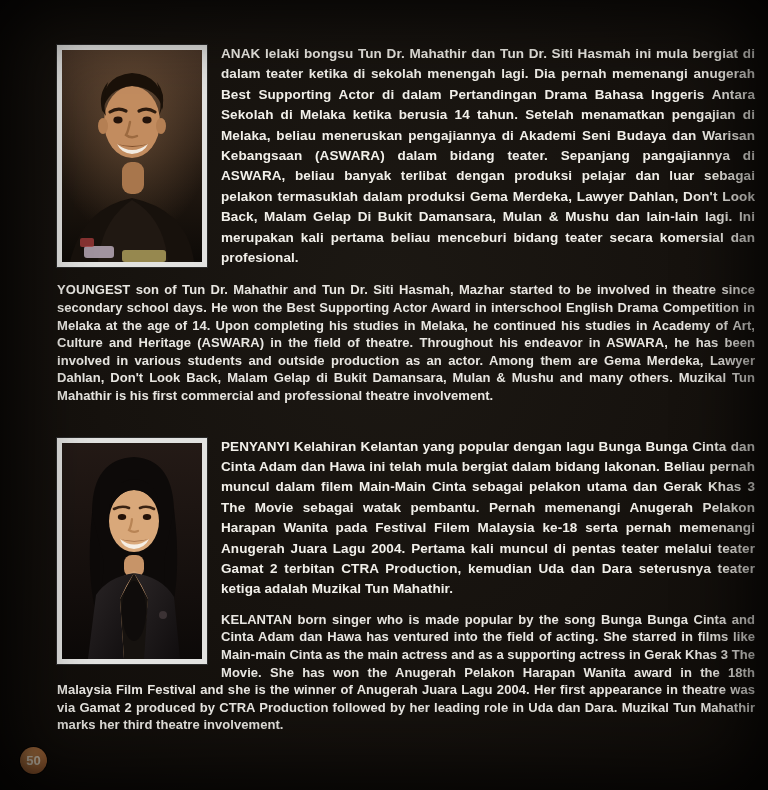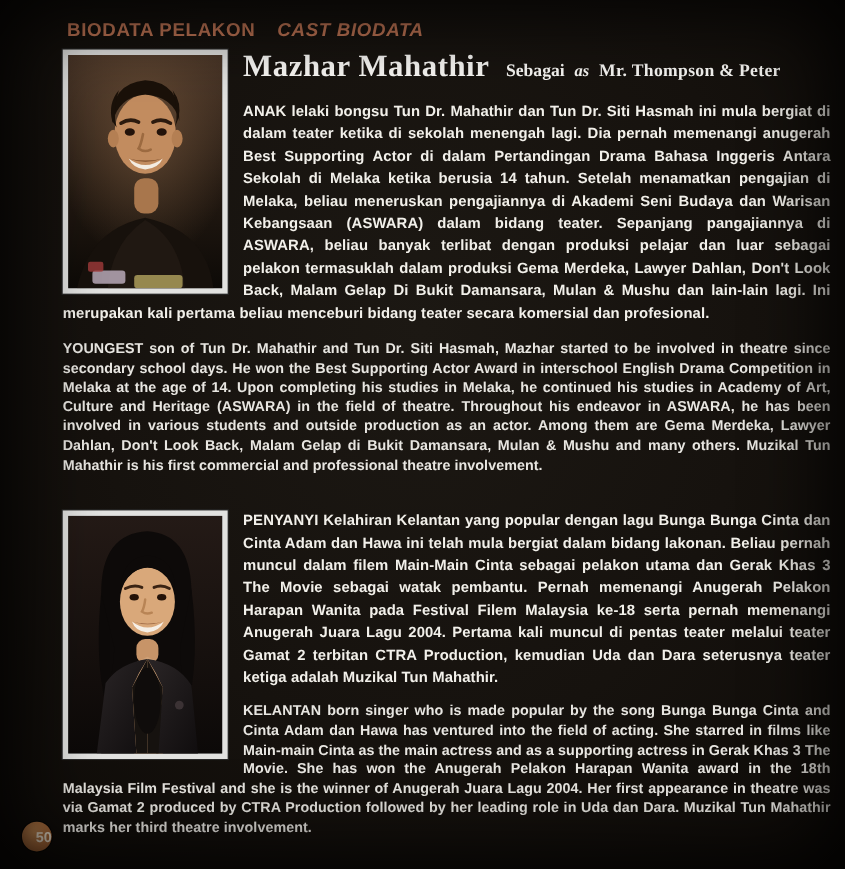--- a/index.html
+++ b/index.html
@@ -43,31 +43,28 @@
   .bio-english{
     margin:13px 0 0 0;color:#e8e6e1;font-size:13px;font-weight:bold;
     line-height:17.6px;text-align:justify;letter-spacing:.05px;
   }
   .bio2 .bio-english{margin-top:11px;}
   .page-num{
     position:absolute;left:20px;top:747px;width:27px;height:27px;border-radius:50%;
     background:radial-gradient(circle at 40% 35%, #c68a52 0%, #b06f3d 55%, #99582b 100%);
     box-shadow:0 0 0 1px rgba(0,0,0,.5);
     color:#f7ead6;font-size:13px;font-weight:bold;
-    display:flex;align-items:center;justify-content:flex-end;
+    display:flex;align-items:center;justify-content:center;
   }
 </style>
 </head>
 <body>
 
 <div class="page">
 
-  <div class="hdr">
-    <span class="my">BIODATA PELAKON</span><span class="en">CAST BIODATA</span>
-  </div>
 
   <div class="content">
 
     <section class="bio bio1">
       <div class="photo-frame ph1">
         <svg viewBox="0 0 140 212">
           <defs>
             <linearGradient id="bg1" x1="0" y1="0" x2="0" y2="1">
               <stop offset="0" stop-color="#4a362а"></stop>
               <stop offset="0" stop-color="#4a3628"></stop>
@@ -95,26 +92,20 @@
           <ellipse cx="56" cy="70" rx="4.6" ry="3.4" fill="#23130a"></ellipse>
           <ellipse cx="85" cy="70" rx="4.6" ry="3.4" fill="#23130a"></ellipse>
           <path d="M68 72 Q66 82 64 85 Q69 89 75 86" stroke="#9c6a40" stroke-width="2.4" fill="none" stroke-linecap="round"></path>
           <path d="M55 94 Q70 106 86 94 Q82 103 70 104 Q59 103 55 94 Z" fill="#f3ece2"></path>
           <path d="M55 94 Q70 100 86 94 Q70 98 55 94 Z" fill="#7e4f2c"></path>
           <rect x="22" y="196" width="30" height="12" rx="3" fill="#b8a9b8" opacity="0.85"></rect>
           <rect x="60" y="200" width="44" height="12" rx="3" fill="#c9b86a" opacity="0.7"></rect>
           <rect x="18" y="188" width="14" height="9" rx="2" fill="#a33b3b" opacity="0.8"></rect>
         </svg>
       </div>
-      <h2 class="name-line">
-        <span class="cast-name">Mazhar Mahathir</span>
-        <span class="sebagai">Sebagai</span>
-        <span class="as-word">as</span>
-        <span class="role">Mr. Thompson &amp; Peter</span>
-      </h2>
       <p class="bio-malay">ANAK lelaki bongsu Tun Dr. Mahathir dan Tun Dr. Siti Hasmah ini mula bergiat di dalam teater ketika di sekolah menengah lagi. Dia pernah memenangi anugerah Best Supporting Actor di dalam Pertandingan Drama Bahasa Inggeris Antara Sekolah di Melaka ketika berusia 14 tahun. Setelah menamatkan pengajian di Melaka, beliau meneruskan pengajiannya di Akademi Seni Budaya dan Warisan Kebangsaan (ASWARA) dalam bidang teater.  Sepanjang pangajiannya di ASWARA, beliau banyak terlibat dengan produksi pelajar dan luar sebagai pelakon termasuklah dalam produksi Gema Merdeka, Lawyer Dahlan, Don't Look Back, Malam Gelap Di Bukit Damansara, Mulan &amp; Mushu dan lain-lain lagi. Ini merupakan kali pertama beliau menceburi bidang teater secara komersial dan profesional.</p>
       <p class="bio-english">YOUNGEST son of Tun Dr. Mahathir and Tun Dr. Siti Hasmah, Mazhar started to be involved in theatre since secondary school days. He won the Best Supporting Actor Award in interschool English Drama Competition in Melaka at the age of 14. Upon completing his studies in Melaka, he continued his studies in Academy of Art, Culture and Heritage (ASWARA) in the field of theatre. Throughout his endeavor in ASWARA, he has been involved in various students and outside production as an actor. Among them are Gema Merdeka, Lawyer Dahlan, Don't Look Back, Malam Gelap di Bukit Damansara, Mulan &amp; Mushu and many others. Muzikal Tun Mahathir is his first commercial and professional theatre involvement.</p>
     </section>
 
     <section class="bio bio2">
       <div class="photo-frame ph2">
         <svg viewBox="0 0 140 216">
           <defs>
             <linearGradient id="bg2" x1="0" y1="0" x2="0" y2="1">
               <stop offset="0" stop-color="#241a16"></stop>

